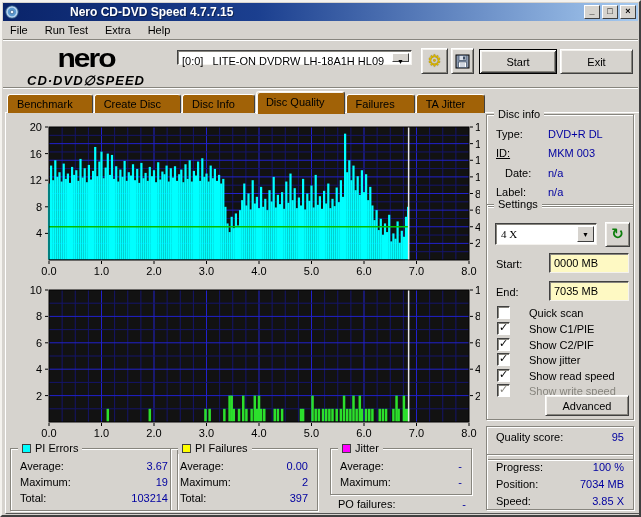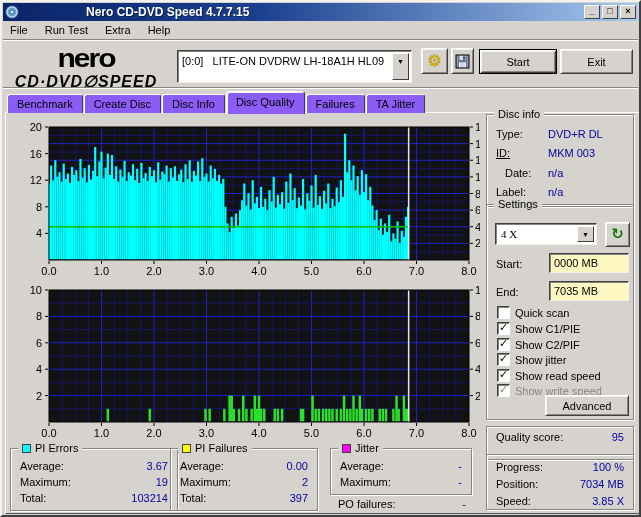--- a/index.html
+++ b/index.html
@@ -8,55 +8,55 @@
     position:relative;width:641px;height:517px;background:#d6d3ce;
     border-top:2px solid #f4f2ee;border-left:2px solid #f4f2ee;
     border-right:2px solid #404040;border-bottom:2px solid #404040;
     font-family:"Liberation Sans",sans-serif;font-size:11px;color:#000;
     overflow:hidden;
   }
   
   .titlebar{position:absolute;left:1px;top:1px;width:635px;height:18px;
     background:linear-gradient(90deg,#0a246a 0%,#1b3f8f 40%,#a6caf0 100%);
     display:flex;align-items:center;padding:0 2px;}
-  .titlebar .title{color:#fff;font-weight:bold;font-size:12px;margin-left:20px;flex:1;
+  .titlebar .title{color:#fff;font-weight:bold;font-size:12px;margin-left:4px;flex:1;
     text-shadow:1px 1px 0 rgba(0,0,0,.4);white-space:nowrap;padding-left:47px;}
   .winbtn{width:16px;height:14px;margin-left:2px;background:#d6d3ce;
     border-top:1px solid #fff;border-left:1px solid #fff;border-right:1px solid #404040;border-bottom:1px solid #404040;
     font-size:9px;font-weight:bold;line-height:11px;text-align:center;color:#000;}
   
   .menubar{position:absolute;left:1px;top:19px;width:635px;height:18px;display:flex;align-items:center;gap:17px;padding-left:7px;}
   .menubar span{white-space:nowrap;}
   .groove{position:absolute;left:1px;width:635px;height:2px;border-top:1px solid #87857e;border-bottom:1px solid #fff;}
   
   .logo{position:absolute;left:8px;top:41px;width:152px;text-align:center;color:#000;line-height:1;}
   .logo .l1{font-size:30px;font-weight:900;letter-spacing:-2px;transform:scaleY(.85);}
-  .logo .l2{font-size:16px;font-weight:bold;font-style:italic;letter-spacing:1px;margin-top:1px;}
-  .combo{position:absolute;left:175px;top:48px;width:235px;height:33px;background:#fff;
+  .logo .l2{font-size:13px;font-weight:bold;font-style:italic;letter-spacing:1px;margin-top:1px;}
+  .combo{position:absolute;left:175px;top:48px;width:235px;height:15px;background:#fff;
     border-top:1px solid #404040;border-left:1px solid #404040;border-right:1px solid #f4f2ee;border-bottom:1px solid #f4f2ee;
     box-shadow:inset 1px 1px 0 #87857e;}
   .combo .val{position:absolute;left:4px;top:4px;white-space:pre;}
   .combo .arrowbtn{position:absolute;right:2px;top:2px;bottom:2px;width:17px;background:#d6d3ce;
     border-top:1px solid #fff;border-left:1px solid #fff;border-right:1px solid #404040;border-bottom:1px solid #404040;
     text-align:center;font-size:7px;line-height:16px;}
   .btn3d{background:#d6d3ce;border-top:1px solid #fff;border-left:1px solid #fff;
     border-right:1px solid #404040;border-bottom:1px solid #404040;
     box-shadow:inset 1px 1px 0 #f4f2ee,inset -1px -1px 0 #87857e;
     display:flex;align-items:center;justify-content:center;}
   .iconbtn-gears{position:absolute;left:419px;top:46px;width:27px;height:26px;}
   .iconbtn-save{position:absolute;left:449px;top:46px;width:23px;height:26px;}
   .gearglyph{font-family:"DejaVu Sans",sans-serif;color:#d8b400;font-size:16px;font-weight:bold;
     text-shadow:0 0 1px #6b5900;line-height:1;}
   .btn-start{position:absolute;left:477px;top:47px;width:78px;height:25px;border:1px solid #000;
     background:#d6d3ce;display:flex;align-items:center;justify-content:center;
     box-shadow:inset 1px 1px 0 #fff,inset -1px -1px 0 #404040,inset 2px 2px 0 #f4f2ee,inset -2px -2px 0 #87857e;}
   .btn-exit{position:absolute;left:558px;top:47px;width:73px;height:25px;}
   
   .tabs{position:absolute;left:5px;top:88px;height:23px;display:flex;align-items:flex-end;z-index:3;}
-  .tab{height:19px;padding:3px 9px 0 9px;background:#8b5cf6;margin-right:1px;
+  .tab{height:19px;padding:3px 19px 0 9px;background:#a16207;margin-right:1px;
     border-top:1px solid #fff;border-left:1px solid #fff;border-right:1px solid #404040;
     border-radius:3px 3px 0 0;white-space:nowrap;}
   .tab.active{height:23px;padding-top:4px;position:relative;top:1px;z-index:4;
     box-shadow:inset 1px 1px 0 #f4f2ee;}
   .tabpage{position:absolute;left:3px;top:110px;width:635px;height:402px;
     border-top:1px solid #fff;border-left:1px solid #fff;border-right:1px solid #555;border-bottom:1px solid #555;}
   
   .chart1{position:absolute;left:6px;top:116px;}
   .chart2{position:absolute;left:6px;top:281px;}
   
@@ -65,21 +65,21 @@
   .swatch{width:9px;height:9px;border:1px solid #404040;display:inline-block;}
   .kv{position:absolute;left:9px;right:9px;display:flex;justify-content:space-between;white-space:nowrap;}
   .kv .v{color:#0000a0;}
   .kv .v-left{color:#0000a0;position:absolute;left:52px;}
   
   .combo-sm{position:absolute;background:#fff;border-top:1px solid #404040;border-left:1px solid #404040;
     border-right:1px solid #f4f2ee;border-bottom:1px solid #f4f2ee;box-shadow:inset 1px 1px 0 #87857e;}
   .field{position:absolute;background:#fef9c3;border-top:1px solid #404040;border-left:1px solid #404040;
     border-right:1px solid #f4f2ee;border-bottom:1px solid #f4f2ee;box-shadow:inset 1px 1px 0 #87857e;
     padding:3px 0 0 4px;white-space:nowrap;}
-  .cb{position:absolute;left:10px;display:flex;align-items:center;gap:5px;white-space:nowrap;}
+  .cb{position:absolute;left:10px;display:flex;align-items:center;gap:19px;white-space:nowrap;}
   .cb .box{width:13px;height:13px;background:#fff;border-top:1px solid #404040;border-left:1px solid #404040;
     border-right:1px solid #fff;border-bottom:1px solid #fff;box-shadow:inset 1px 1px 0 #87857e;
     display:flex;align-items:center;justify-content:center;}
   .cb .mark{display:none;font-family:"DejaVu Sans",sans-serif;font-size:11px;font-weight:bold;margin-top:-2px;}
   .cb.checked .mark{display:block;}
   .cb.disabled{color:#87857e;}
   .cb.disabled .mark{color:#87857e;}
   .refreshglyph{font-family:"DejaVu Sans",sans-serif;color:#0a7d0a;font-size:15px;font-weight:bold;line-height:1;}
 </style>
 </head>

